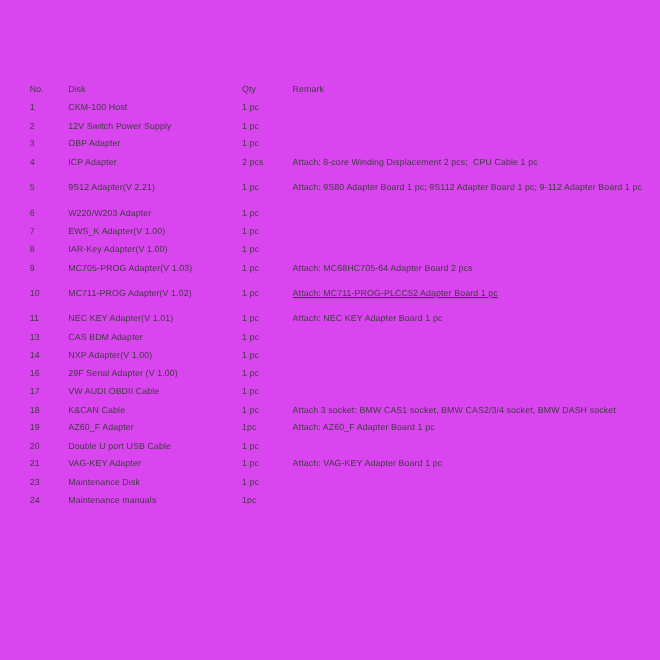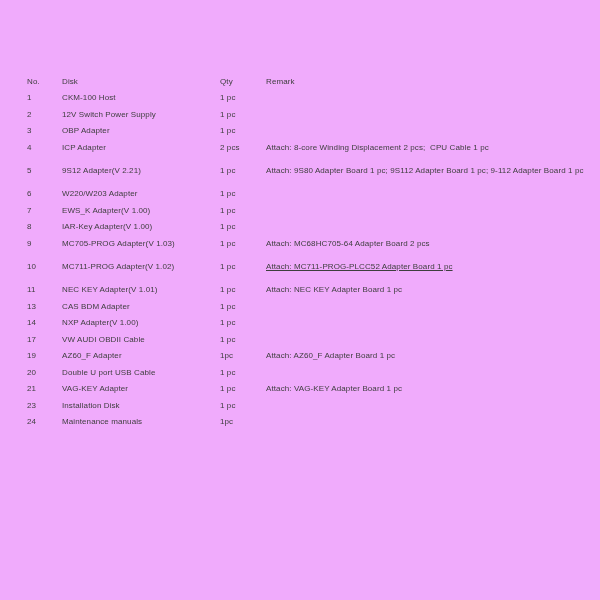--- a/index.html
+++ b/index.html
@@ -4,21 +4,21 @@
 <style>
   html, body {
     margin: 0;
     padding: 0;
     background: #ffffff;
   }
   .sheet {
     position: relative;
     width: 600px;
     height: 600px;
-    background: #f0abfc;
+    background: #d946ef;
     overflow: hidden;
     font-family: "Liberation Sans", sans-serif;
   }
   table.parts {
     position: absolute;
     left: 27px;
     top: 73px;
     width: 560px;
     border-collapse: collapse;
     table-layout: fixed;
@@ -138,24 +138,36 @@
           <td class="col-qty">1 pc</td>
           <td class="col-remark"></td>
         </tr>
         <tr>
           <td class="col-no">14</td>
           <td class="col-name">NXP Adapter(V 1.00)</td>
           <td class="col-qty">1 pc</td>
           <td class="col-remark"></td>
         </tr>
         <tr>
+          <td class="col-no">16</td>
+          <td class="col-name">29F Serial Adapter (V 1.00)</td>
+          <td class="col-qty">1 pc</td>
+          <td class="col-remark"></td>
+        </tr>
+        <tr>
           <td class="col-no">17</td>
           <td class="col-name">VW AUDI OBDII Cable</td>
           <td class="col-qty">1 pc</td>
           <td class="col-remark"></td>
+        </tr>
+        <tr>
+          <td class="col-no">18</td>
+          <td class="col-name">K&amp;CAN Cable</td>
+          <td class="col-qty">1 pc</td>
+          <td class="col-remark">Attach 3 socket: BMW CAS1 socket, BMW CAS2/3/4 socket, BMW DASH socket</td>
         </tr>
         <tr>
           <td class="col-no">19</td>
           <td class="col-name">AZ60_F Adapter</td>
           <td class="col-qty">1pc</td>
           <td class="col-remark">Attach: AZ60_F Adapter Board 1 pc</td>
         </tr>
         <tr>
           <td class="col-no">20</td>
           <td class="col-name">Double U port USB Cable</td>
@@ -163,21 +175,21 @@
           <td class="col-remark"></td>
         </tr>
         <tr>
           <td class="col-no">21</td>
           <td class="col-name">VAG-KEY Adapter</td>
           <td class="col-qty">1 pc</td>
           <td class="col-remark">Attach: VAG-KEY Adapter Board 1 pc</td>
         </tr>
         <tr>
           <td class="col-no">23</td>
-          <td class="col-name">Installation Disk</td>
+          <td class="col-name">Maintenance Disk</td>
           <td class="col-qty">1 pc</td>
           <td class="col-remark"></td>
         </tr>
         <tr>
           <td class="col-no">24</td>
           <td class="col-name">Maintenance manuals</td>
           <td class="col-qty">1pc</td>
           <td class="col-remark"></td>
         </tr>
       </tbody>

